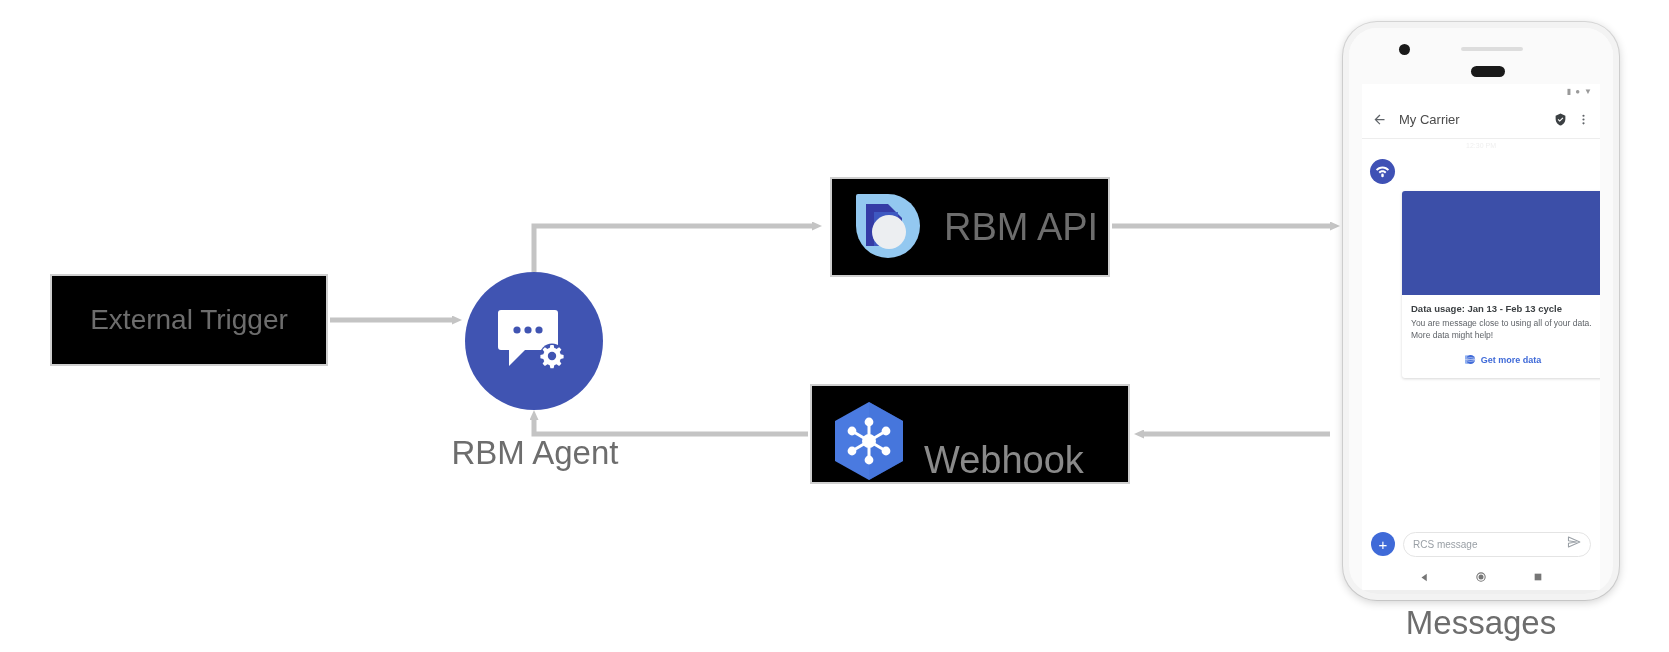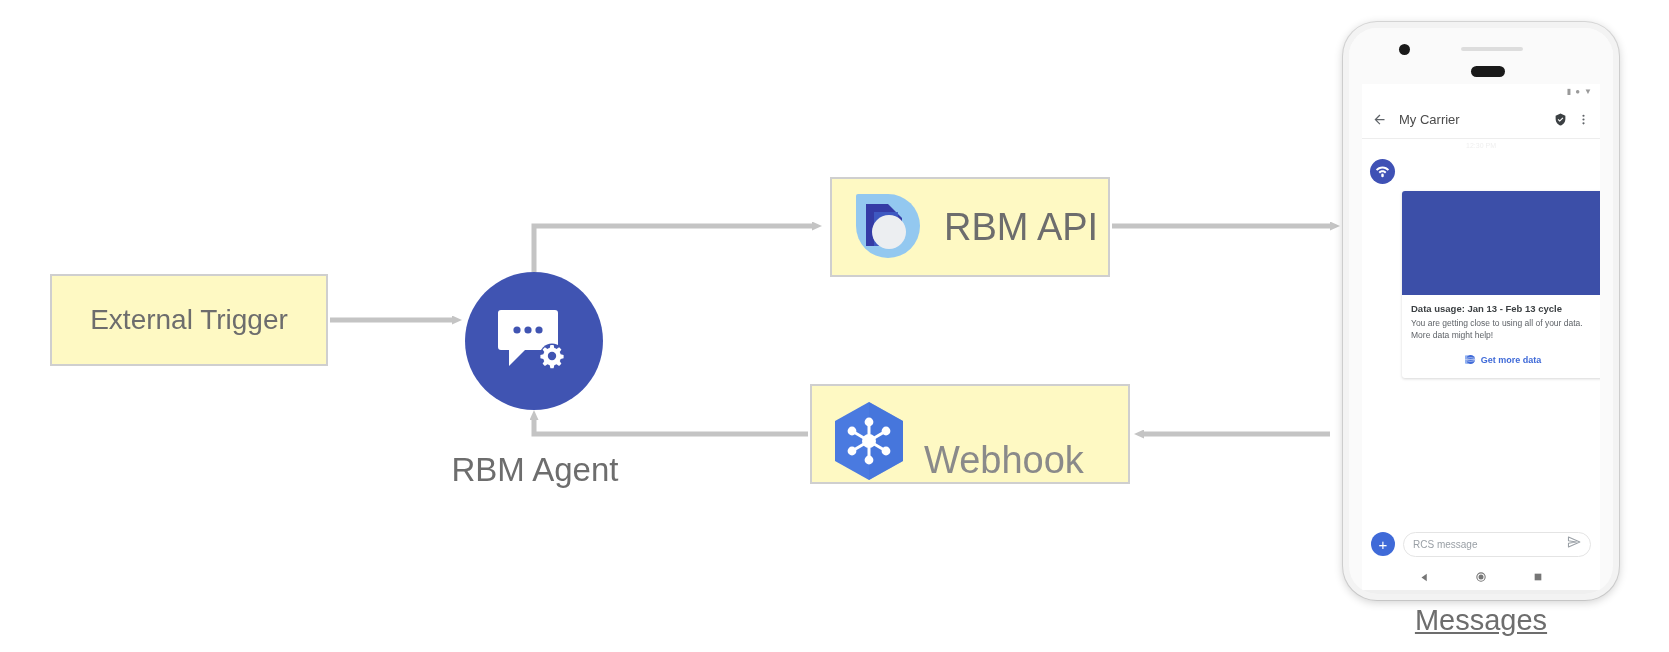--- a/index.html
+++ b/index.html
@@ -15,21 +15,21 @@
     overflow: hidden;
   }
   .canvas {
     position: absolute;
     inset: 0;
   }
   
   .node-box {
     position: absolute;
     border: 2px solid #cfcfcf;
-    background: #fef9c3;
+    background: #000000;
     box-sizing: border-box;
     display: flex;
     align-items: center;
   }
   .node-label {
     font-family: "Liberation Sans", sans-serif;
     font-weight: 300;
     color: #6f6f6f;
     white-space: nowrap;
   }
@@ -58,21 +58,21 @@
   #rbm-agent-circle {
     position: absolute;
     left: 465px; top: 272px;
     width: 138px; height: 138px;
     border-radius: 50%;
     background: #4054b2;
     display: flex; align-items: center; justify-content: center;
   }
   #rbm-agent-label {
     position: absolute;
-    left: 440px; top: 451px;
+    left: 440px; top: 434px;
     width: 190px;
     text-align: center;
     font-size: 33px;
     font-weight: 300;
     color: #6d6d6d;
   }
 
   
   .connector { position: absolute; }
 
@@ -308,24 +308,23 @@
   #phone-bottom {
     position: absolute;
     left: 13px; right: 13px; top: 562px; bottom: 0;
     background: #efefef;
   }
   #messages-label {
     position: absolute;
     left: 1343px; top: 604px;
     width: 276px;
     text-align: center;
-    font-size: 29px;
+    font-size: 33px;
     font-weight: 300;
     color: #6d6d6d;
-    text-decoration: underline;
   }
 </style>
 </head>
 <body>
 
 <div class="canvas">
 
   <svg class="connector" width="1669" height="652" viewBox="0 0 1669 652" style="left:0; top:0;">
     <defs>
       <marker id="arrowR" markerWidth="10" markerHeight="9" refX="0" refY="4.5" orient="auto" markerUnits="userSpaceOnUse">
@@ -467,21 +466,21 @@
               </svg>
             </div>
           </div>
 
           <div id="rich-card">
             <div id="card-hero">
             </div>
             <div id="card-body">
               <div id="card-title">Data usage: Jan 13 - Feb 13 cycle</div>
               <div id="card-desc">
-                <div>You are getting close to using all of your data.</div>
+                <div>You are message close to using all of your data.</div>
                 <div>More data might help!</div>
               </div>
               <div id="card-action">
                 <span>
                   <svg width="11" height="11" viewBox="0 0 24 24">
                     <circle cx="12" cy="12" r="10" fill="#3f6ad8"></circle>
                     <path d="M12,2 a10,10 0 0 0 0,20 a14,6 0 0 1 0,-20 z" fill="#8fb0f0"></path>
                     <ellipse cx="12" cy="12" rx="10" ry="4" fill="none" stroke="#ffffff" stroke-width="1.2"></ellipse>
                     <line x1="2" y1="12" x2="22" y2="12" stroke="#ffffff" stroke-width="1.2"></line>
                   </svg>

